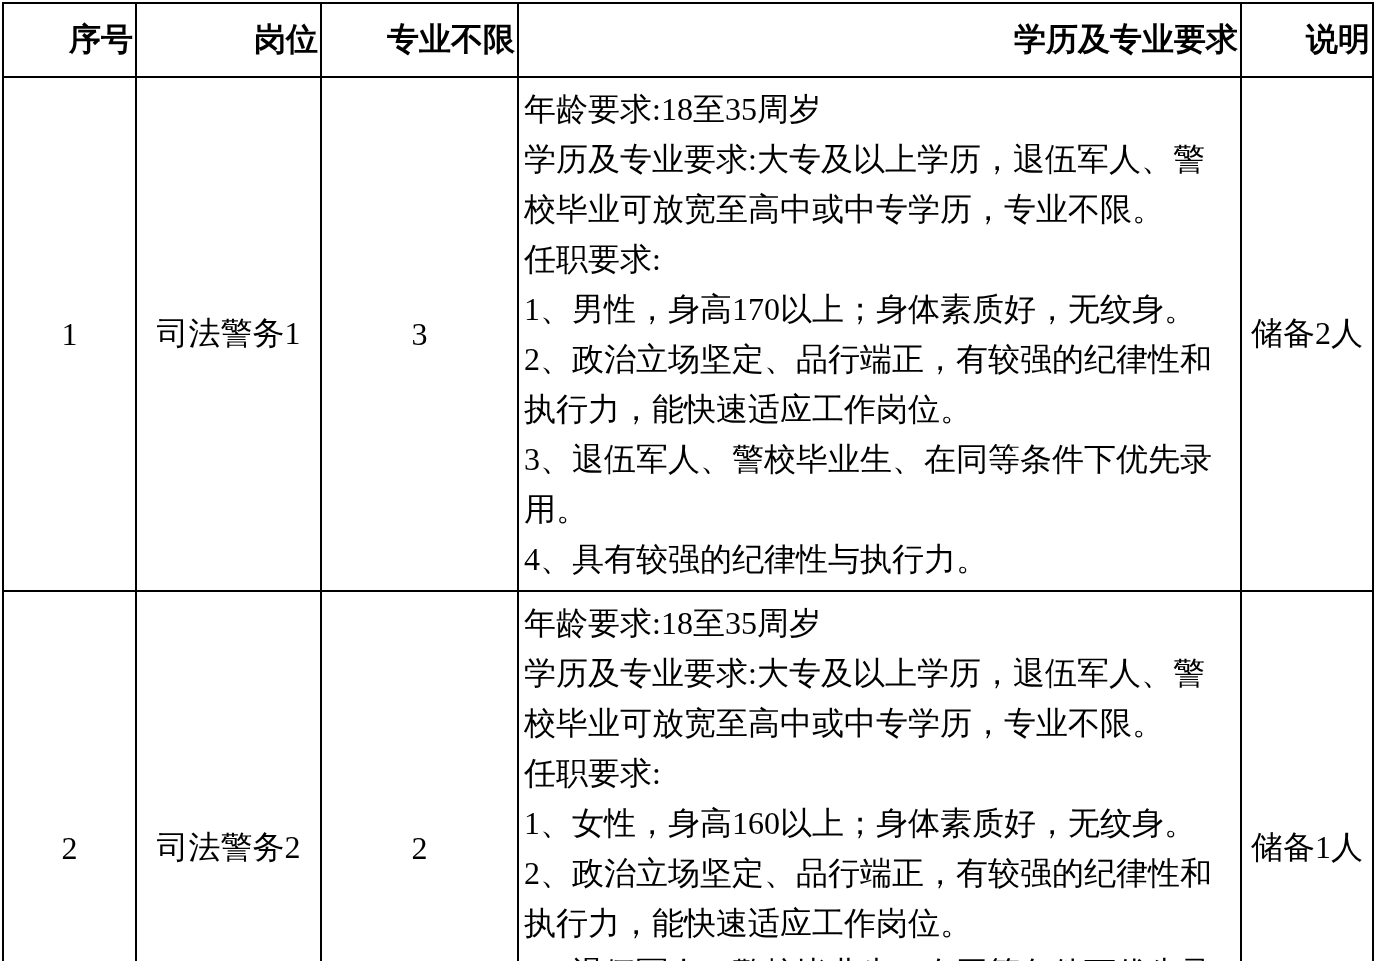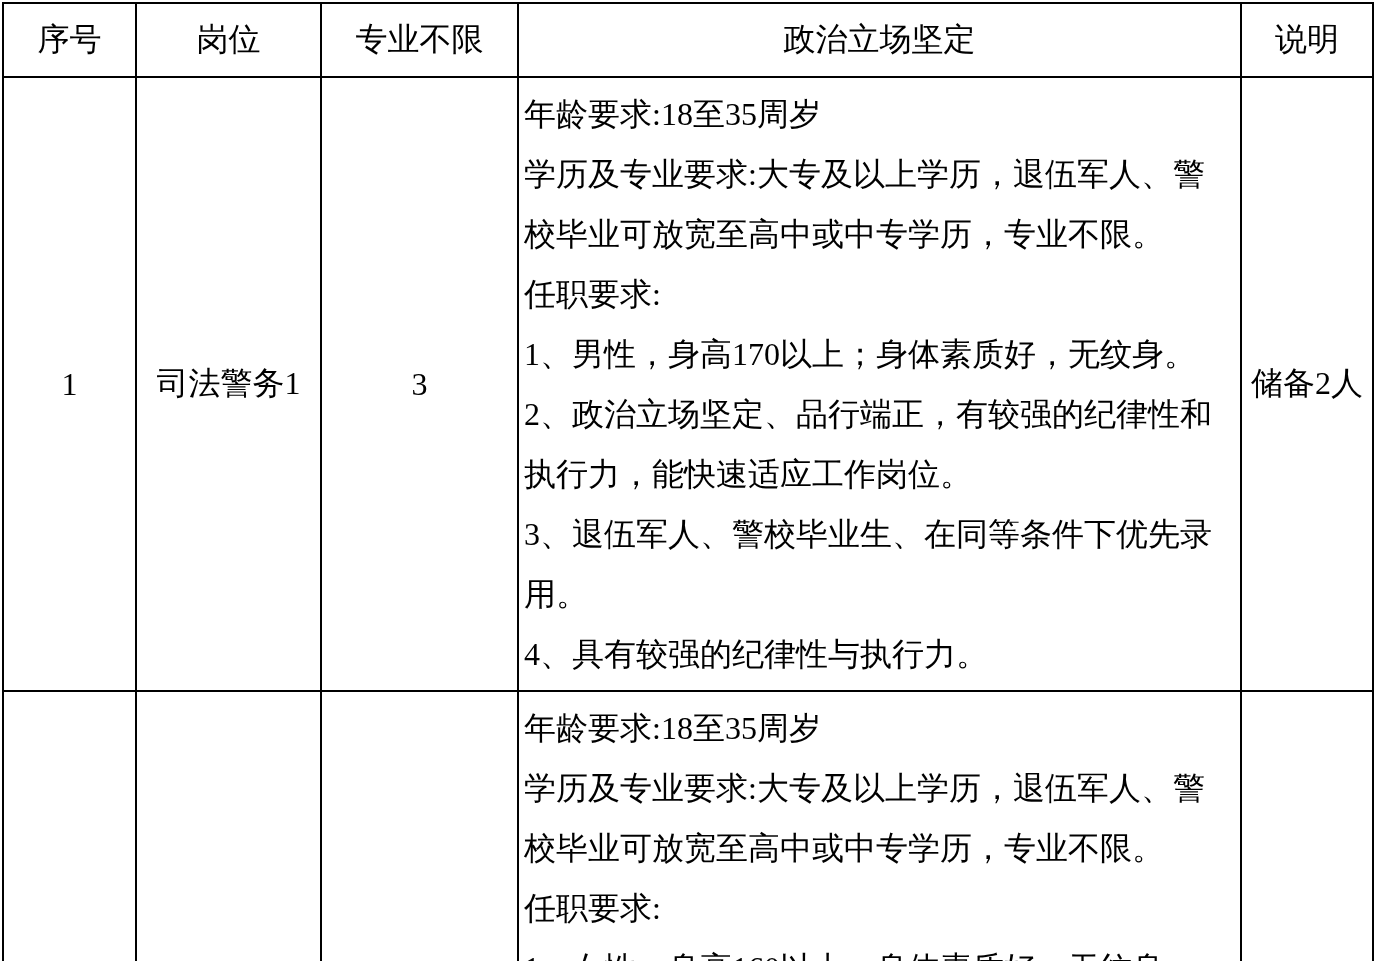--- a/index.html
+++ b/index.html
@@ -18,34 +18,34 @@
     margin: 2px 0 0 2px;
     width: 1370px;
   }
   table.recruit th,
   table.recruit td {
     border: 2px solid #000000;
     overflow: hidden;
   }
   table.recruit th {
     font-size: 32px;
-    font-weight: normal;
-    text-align: center;
+    font-weight: bold;
+    text-align: right;
     vertical-align: middle;
     padding: 0 2px;
   }
   td.center-cell {
     font-size: 32px;
     text-align: center;
     vertical-align: middle;
     padding: 0 2px;
   }
   td.req-cell {
     font-size: 32px;
-    line-height: 60px;
+    line-height: 50px;
     text-align: left;
     vertical-align: middle;
     white-space: pre-line;
     padding: 6px 8px 6px 5px;
     word-break: normal;
     margin-top: 35px;
   }
   tr.header-row   { height: 74px; }
   tr.data-row-1   { height: 447px; }
   tr.data-row-2   { height: 430px; }
@@ -59,21 +59,21 @@
     <col style="width:185px">
     <col style="width:197px">
     <col style="width:723px">
     <col style="width:132px">
   </colgroup>
   <thead>
     <tr class="header-row">
       <th>序号</th>
       <th>岗位</th>
       <th>专业不限</th>
-      <th>政治立场坚定</th>
+      <th>学历及专业要求</th>
       <th>说明</th>
     </tr>
   </thead>
   <tbody>
     <tr class="data-row-1">
       <td class="center-cell">1</td>
       <td class="center-cell">司法警务1</td>
       <td class="center-cell">3</td>
       <td class="req-cell">年龄要求:18至35周岁
 学历及专业要求:大专及以上学历，退伍军人、警校毕业可放宽至高中或中专学历，专业不限。

